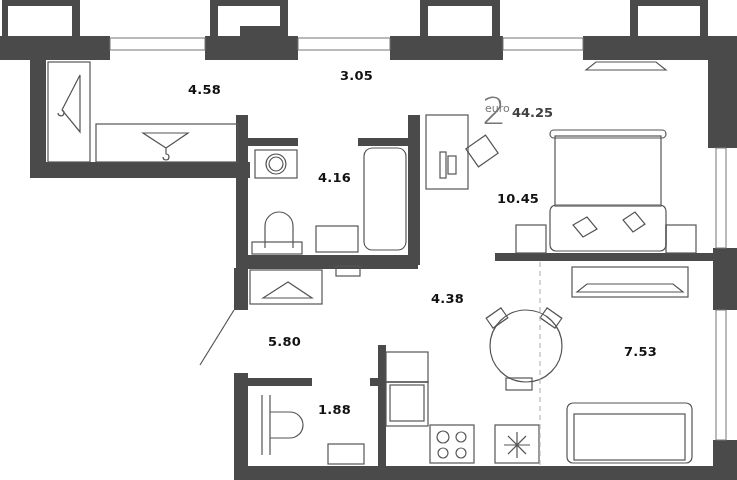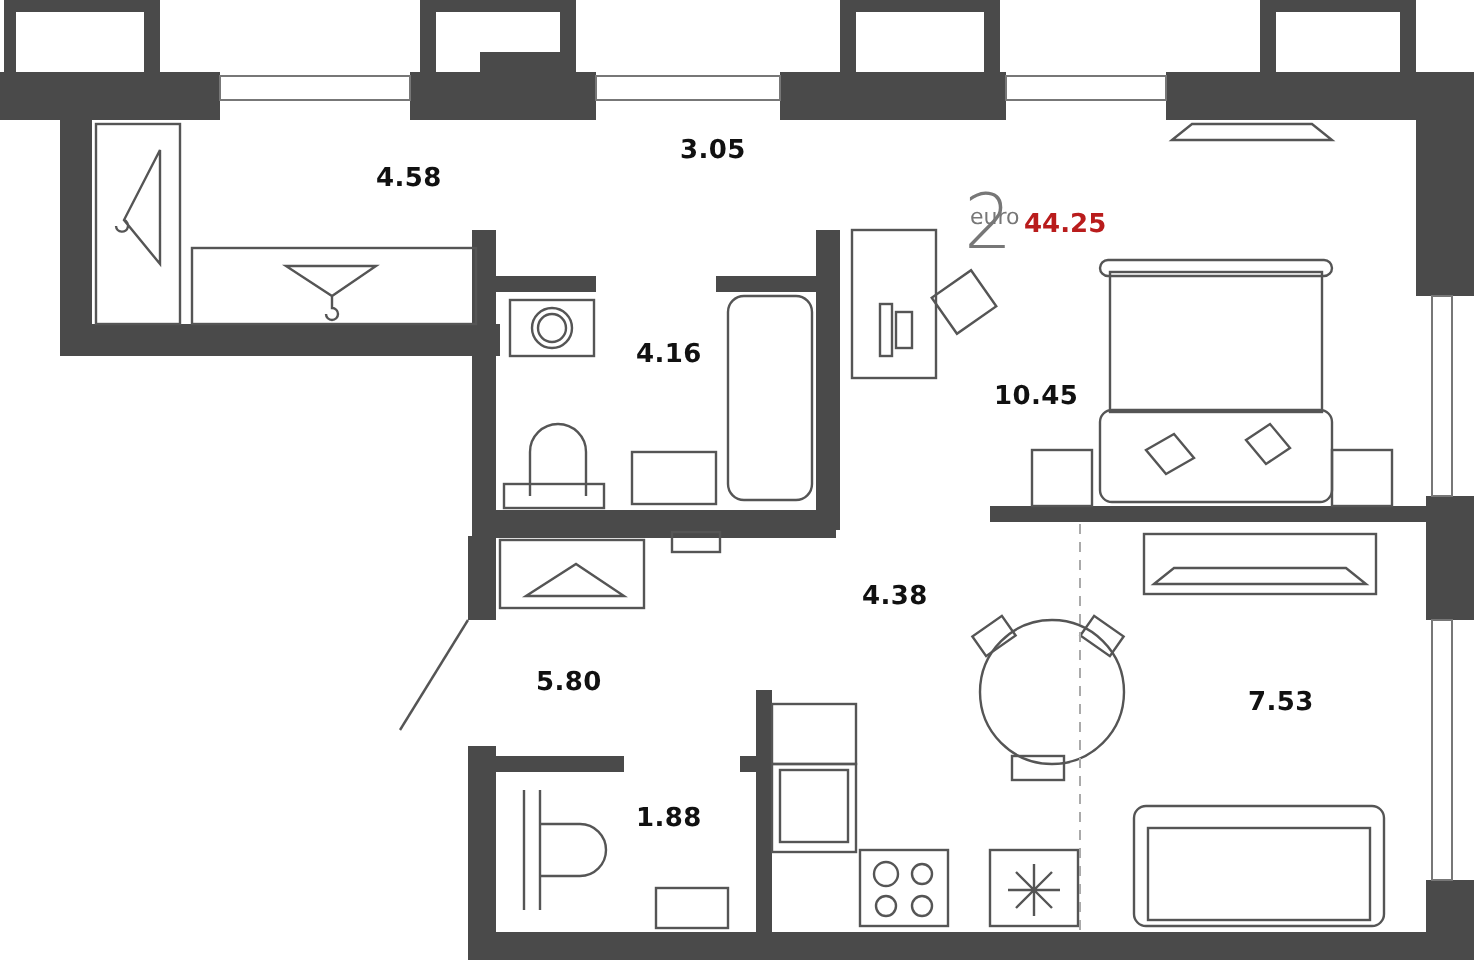--- a/index.html
+++ b/index.html
@@ -1,21 +1,21 @@
 <!DOCTYPE html>
 <html><head>
 <meta charset="utf-8">
 <style>
   html,body{margin:0;padding:0;background:#fff;}
   body{width:737px;height:480px;position:relative;overflow:hidden;font-family:"DejaVu Sans",sans-serif;}
   svg{position:absolute;left:0;top:0;}
   .lbl{position:absolute;font-family:"DejaVu Sans",sans-serif;font-weight:bold;font-size:13px;color:#111;letter-spacing:0.2px;}
   .euro{position:absolute;left:485px;top:102px;font-size:11px;color:#777;}
   .rooms{position:absolute;left:482px;top:92px;font-size:38px;color:#777;font-weight:300;line-height:1;}
-  .total{position:absolute;left:512px;top:105px;font-size:13px;font-weight:bold;color:#b91c1c;}
+  .total{position:absolute;left:512px;top:105px;font-size:13px;font-weight:bold;color:#404040;}
 </style>
 </head>
 <body>
 
 <svg width="737" height="480" viewBox="0 0 737 480">
   <g fill="#4a4a4a">
 
     <rect x="0" y="36" width="110" height="24"></rect>
     <rect x="205" y="36" width="93" height="24"></rect>
     <rect x="390" y="36" width="113" height="24"></rect>

